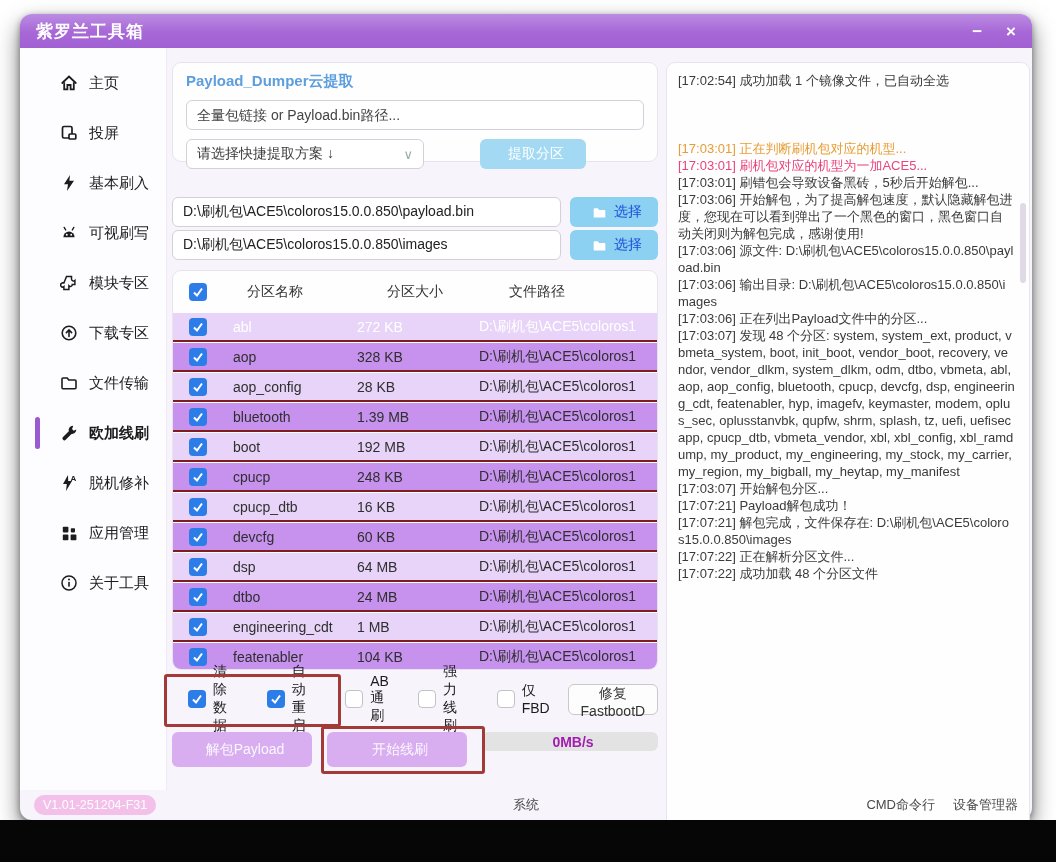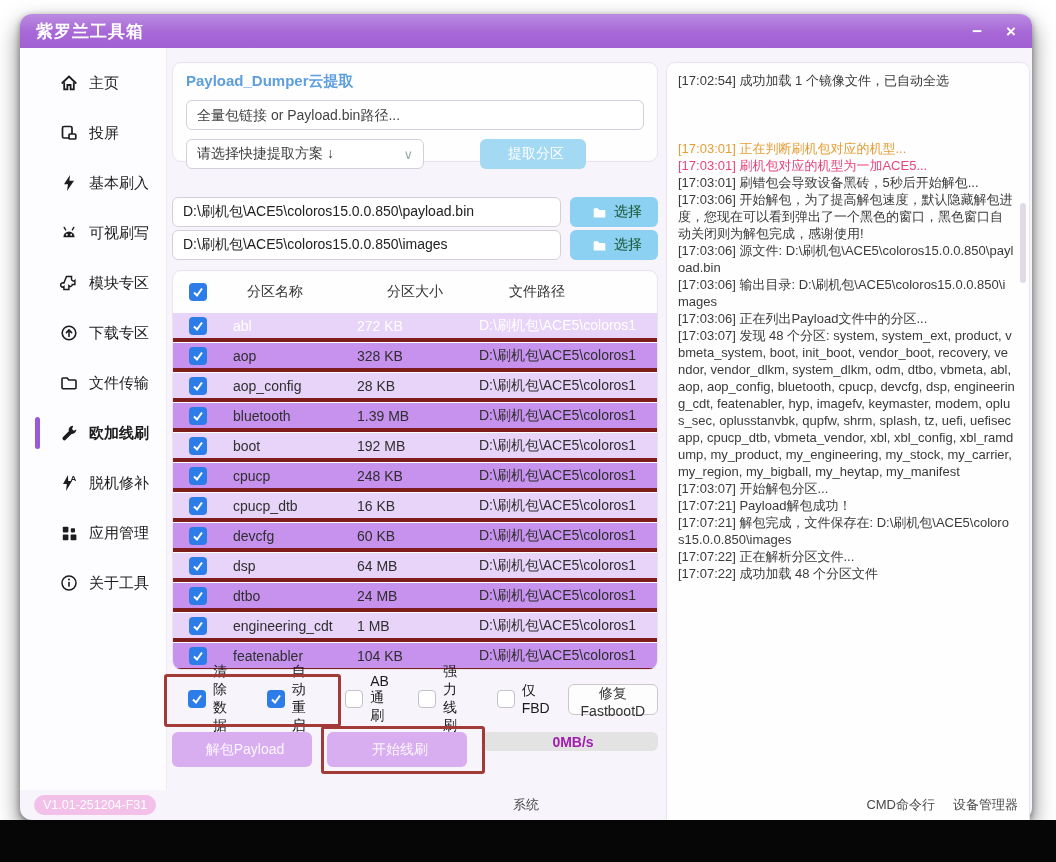--- a/index.html
+++ b/index.html
@@ -68,37 +68,37 @@
   .select-box .chevron { margin-left:auto; color:#9aa; font-size:13px; }
   .btn { border:none; border-radius:6px; cursor:pointer; font-family:inherit;padding-left:6px; }
   .extract-btn {
     width:106px; height:30px; background:#a3d9f3; color:#fff; font-size:14px; margin-left:42px;
   }
   .path-row { position:absolute; left:152px; width:486px; height:30px; display:flex; gap:9px; }
   .path-row1 { top:149px; }
   .path-row2 { top:182px; }
   .path-row .text-input { width:389px; }
   .choose-btn {
-    width:88px; height:30px; background:#8cd0f2; color:#14532d; font-size:14px;
+    width:88px; height:30px; background:#8cd0f2; color:#1d4ed8; font-size:14px;
     display:flex; align-items:center; justify-content:center; gap:7px;
   }
   .choose-btn svg { width:15px; height:15px; }
 
   
   .table-card { left:152px; top:222px; width:486px; height:400px; overflow:hidden; }
   .thead {
     display:grid; grid-template-columns:44px 140px 122px 1fr; align-items:center;
     height:42px; padding-left:16px; font-size:14px; color:#333;
   }
   .thead .hlabel { padding-left:14px; }
   .tbody { overflow:hidden; height:356px; }
   .trow {
     display:grid; grid-template-columns:44px 124px 122px 1fr; align-items:center;
     height:29px; padding-left:16px; font-size:14px; color:#2f2f2f;
-    border-bottom:4px solid #7f1d1d; margin-bottom:1px; overflow:hidden;
+    border-bottom:2px solid #7f1d1d; margin-bottom:1px; overflow:hidden;
   }
   .trow.light { background:#e8d4f8; }
   .trow.dark  { background:#c792ee; }
   .trow.selected { color:#ffffff; }
   .trow .tpath { white-space:nowrap; overflow:hidden; }
   .checkbox {
     width:18px; height:18px; border-radius:4px; background:#2d7de9;
     display:inline-flex; align-items:center; justify-content:center; flex:none; cursor:pointer;
   }
   .checkbox svg { width:12px; height:12px; }

